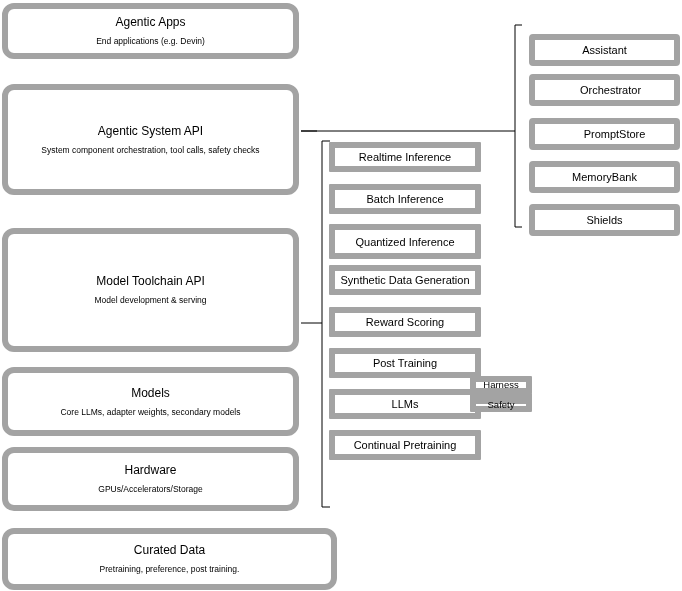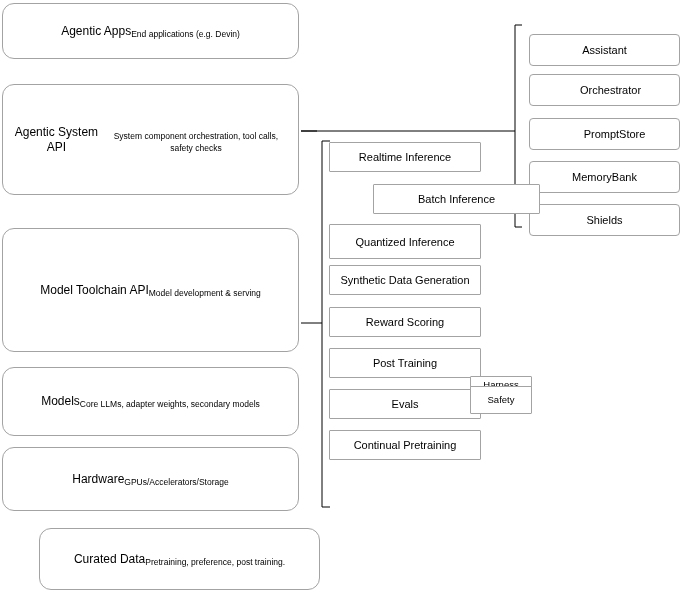--- a/index.html
+++ b/index.html
@@ -22,24 +22,24 @@
     position: absolute;
     left: 0;
     top: 0;
     width: 682px;
     height: 591px;
     pointer-events: none;
   }
   .node {
     position: absolute;
     box-sizing: border-box;
-    border: 1px solid #a3a3a3;
+    border: 6px solid #a3a3a3;
     background: #ffffff;
     display: flex;
-    flex-direction: row;
+    flex-direction: column;
     align-items: center;
     justify-content: center;
     text-align: center;
   }
   .layer-node {
     border-radius: 12px;
     padding: 4px 8px;
   }
   .layer-title {
     font-size: 12px;
@@ -99,21 +99,21 @@
   <div class="node layer-node" style="left:2px; top:367px; width:297px; height:69px;">
     <div class="layer-title">Models</div>
     <div class="layer-sub">Core LLMs, adapter weights, secondary models</div>
   </div>
 
   <div class="node layer-node" style="left:2px; top:447px; width:297px; height:64px;text-align:right;">
     <div class="layer-title">Hardware</div>
     <div class="layer-sub">GPUs/Accelerators/Storage</div>
   </div>
 
-  <div class="node layer-node" style="left:2px; top:528px; width:281px; height:62px;margin-left:37px;">
+  <div class="node layer-node" style="left:2px; top:528px; width:335px; height:62px;">
     <div class="layer-title">Curated Data</div>
     <div class="layer-sub">Pretraining, preference, post training.</div>
   </div>
 
   <div class="node right-node" style="left:529px; top:34px; width:151px; height:32px;text-align:center;">
     <span>Assistant</span>
   </div>
   <div class="node right-node" style="left:529px; top:74px; width:151px; height:32px;padding-left:12px;">
     <span>Orchestrator</span>
   </div>
@@ -123,45 +123,45 @@
   <div class="node right-node" style="left:529px; top:161px; width:151px; height:32px;">
     <span>MemoryBank</span>
   </div>
   <div class="node right-node" style="left:529px; top:204px; width:151px; height:32px;">
     <span>Shields</span>
   </div>
 
   <div class="node api-node" style="left:329px; top:142px; width:152px; height:30px;">
     <span>Realtime Inference</span>
   </div>
-  <div class="node api-node" style="left:329px; top:184px; width:167px; height:30px;margin-left:44px;">
+  <div class="node api-node" style="left:329px; top:184px; width:152px; height:30px;">
     <span>Batch Inference</span>
   </div>
   <div class="node api-node" style="left:329px; top:224px; width:152px; height:35px;">
     <span>Quantized Inference</span>
   </div>
   <div class="node api-node" style="left:329px; top:265px; width:152px; height:30px;">
     <span>Synthetic Data Generation</span>
   </div>
   <div class="node api-node" style="left:329px; top:307px; width:152px; height:30px;">
     <span>Reward Scoring</span>
   </div>
   <div class="node api-node" style="left:329px; top:348px; width:152px; height:30px;">
     <span>Post Training</span>
   </div>
   <div class="node api-node" style="left:329px; top:389px; width:152px; height:30px;">
-    <span>Evals</span>
+    <span>LLMs</span>
   </div>
   <div class="node api-node" style="left:329px; top:430px; width:152px; height:30px;">
     <span>Continual Pretraining</span>
   </div>
 
   <div class="node pill-node" style="left:470px; top:376px; width:62px; height:18px;">
     <span>Harness</span>
   </div>
   <div class="node pill-node" style="left:470px; top:393px; width:62px; height:18px;">
     <span>EvalData</span>
   </div>
-  <div class="node pill-node" style="left:470px; top:386px; width:62px; height:28px;">
+  <div class="node pill-node" style="left:470px; top:398px; width:62px; height:14px;">
     <span>Safety</span>
   </div>
 
 </div>
 
 </body></html>

